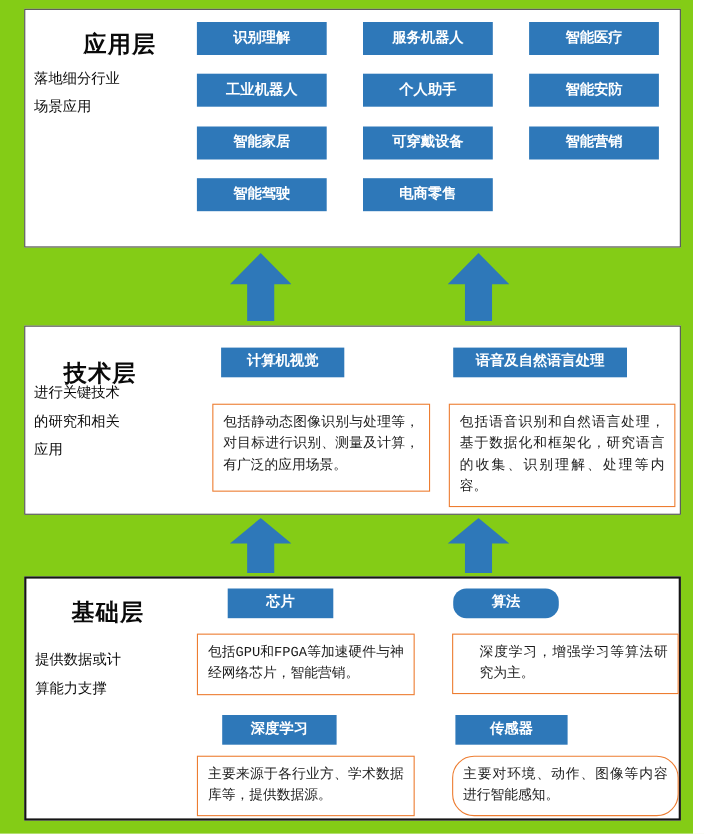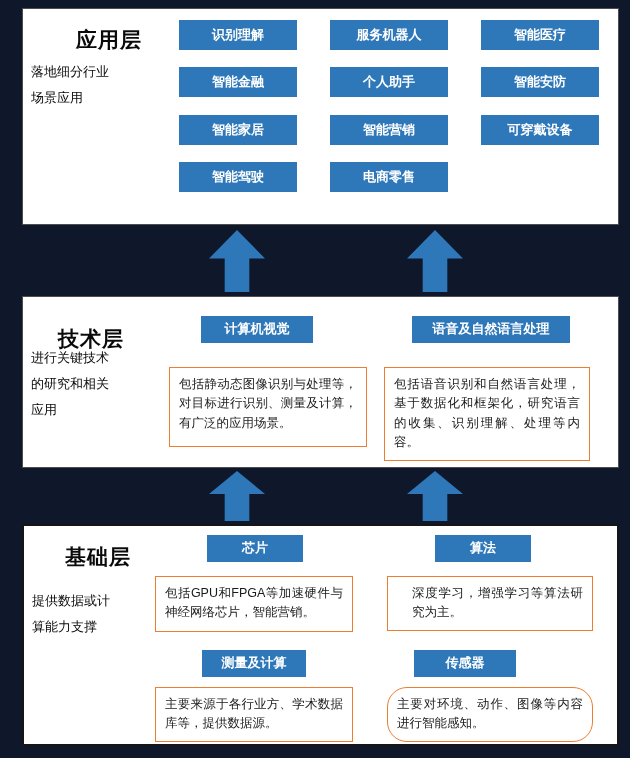--- a/index.html
+++ b/index.html
@@ -2,21 +2,21 @@
 <html style="--blue: #2e78b9; --orange: #ed7d31;"><head>
 <meta charset="utf-8">
 <style>
   * { margin:0; padding:0; box-sizing:border-box; }
   html,body { background:#ffffff; }
   body {
     width:640px; height:758px;
     font-family:"Liberation Sans","DejaVu Sans",sans-serif;
     color:#111;
   }
-  .canvas { position:relative; width:630px; height:758px; background:#0f172a; overflow:hidden; }
+  .canvas { position:relative; width:630px; height:758px; background:#84cc16; overflow:hidden;font-family:Liberation Mono, monospace; }
 
   .layer { position:absolute; background:#fff; }
   .layer-app  { left:22px; top:8px;   width:597px; height:217px; border:1px solid #4d4d4d; }
   .layer-tech { left:22px; top:296px; width:597px; height:172px; border:1px solid #4d4d4d; }
   .layer-base { left:22px; top:524px; width:597px; height:222px; border:2px solid #151515; }
 
   .layer-title { position:absolute; font-size:21px; font-weight:bold; color:#0a0a0a; letter-spacing:1px; }
   .t-app  { left:53px; top:17px; }
   .t-tech { left:35px; top:28px; }
   .t-base { left:41px; top:17px; }
@@ -36,30 +36,31 @@
     position:absolute; left:156px; top:11px; width:420px; height:172px;
     display:grid; grid-template-columns:repeat(3,118px); grid-auto-rows:30px;
     justify-content:space-between; align-content:space-between;
   }
   .hdr { position:absolute; height:27px; }
 
   .desc-box {
     position:absolute; border:1px solid var(--orange,#ed7d31); background:#fff;
     font-size:12.5px; color:#1a1a1a; line-height:1.55; padding:7px 9px;
     text-align:justify;
+    margin-left:24px;
   }
 
   .tech-h1 { left:178px; top:19px; width:112px; }
   .tech-d1 { left:146px; top:70px; width:198px; min-height:80px; }
   .tech-h2 { left:389px; top:19px; width:158px; }
   .tech-d2 { left:361px; top:70px; width:206px; min-height:94px; }
 
   .base-h1 { left:183px; top:9px;   width:96px;  }
   .base-d1 { left:131px; top:50px;  width:198px; min-height:56px; }
-  .base-h2 { left:411px; top:9px;   width:96px;  }
+  .base-h2 { left:388px; top:9px;   width:96px;border-radius:12px;  }
   .base-d2 { left:363px; top:50px;  width:206px; min-height:46px;padding-left:24px; }
   .base-h3 { left:178px; top:124px; width:104px; }
   .base-d3 { left:131px; top:161px; width:198px; min-height:46px; }
   .base-h4 { left:390px; top:124px; width:102px; }
   .base-d4 { left:363px; top:161px; width:206px; min-height:46px;border-radius:20px; }
 
   .up-arrow {
     position:absolute; width:56px; background:var(--blue,#2e78b9);
     clip-path:polygon(50% 0,100% 46%,72% 46%,72% 100%,28% 100%,28% 46%,0 46%);
   }
@@ -73,26 +74,26 @@
 
 <div class="canvas">
 
   <section class="layer layer-app">
     <h2 class="layer-title t-app">应用层</h2>
     <p class="layer-sub s-app">落地细分行业场景应用</p>
     <div class="app-grid">
       <div class="blue-btn">识别理解</div>
       <div class="blue-btn">服务机器人</div>
       <div class="blue-btn">智能医疗</div>
-      <div class="blue-btn">智能金融</div>
+      <div class="blue-btn">工业机器人</div>
       <div class="blue-btn">个人助手</div>
       <div class="blue-btn">智能安防</div>
       <div class="blue-btn">智能家居</div>
+      <div class="blue-btn">可穿戴设备</div>
       <div class="blue-btn">智能营销</div>
-      <div class="blue-btn">可穿戴设备</div>
       <div class="blue-btn">智能驾驶</div>
       <div class="blue-btn">电商零售</div>
     </div>
   </section>
 
   <div class="up-arrow arrowA-left"></div>
   <div class="up-arrow arrowA-right"></div>
 
   <section class="layer layer-tech">
     <h2 class="layer-title t-tech">技术层</h2>
@@ -106,19 +107,19 @@
   <div class="up-arrow arrowB-left"></div>
   <div class="up-arrow arrowB-right"></div>
 
   <section class="layer layer-base">
     <h2 class="layer-title t-base">基础层</h2>
     <p class="layer-sub s-base">提供数据或计算能力支撑</p>
     <div class="blue-btn hdr base-h1">芯片</div>
     <div class="desc-box base-d1">包括GPU和FPGA等加速硬件与神经网络芯片，智能营销。</div>
     <div class="blue-btn hdr base-h2">算法</div>
     <div class="desc-box base-d2">深度学习，增强学习等算法研究为主。</div>
-    <div class="blue-btn hdr base-h3">测量及计算</div>
+    <div class="blue-btn hdr base-h3">深度学习</div>
     <div class="desc-box base-d3">主要来源于各行业方、学术数据库等，提供数据源。</div>
     <div class="blue-btn hdr base-h4">传感器</div>
     <div class="desc-box base-d4">主要对环境、动作、图像等内容进行智能感知。</div>
   </section>
 
 </div>
 
 </body></html>

